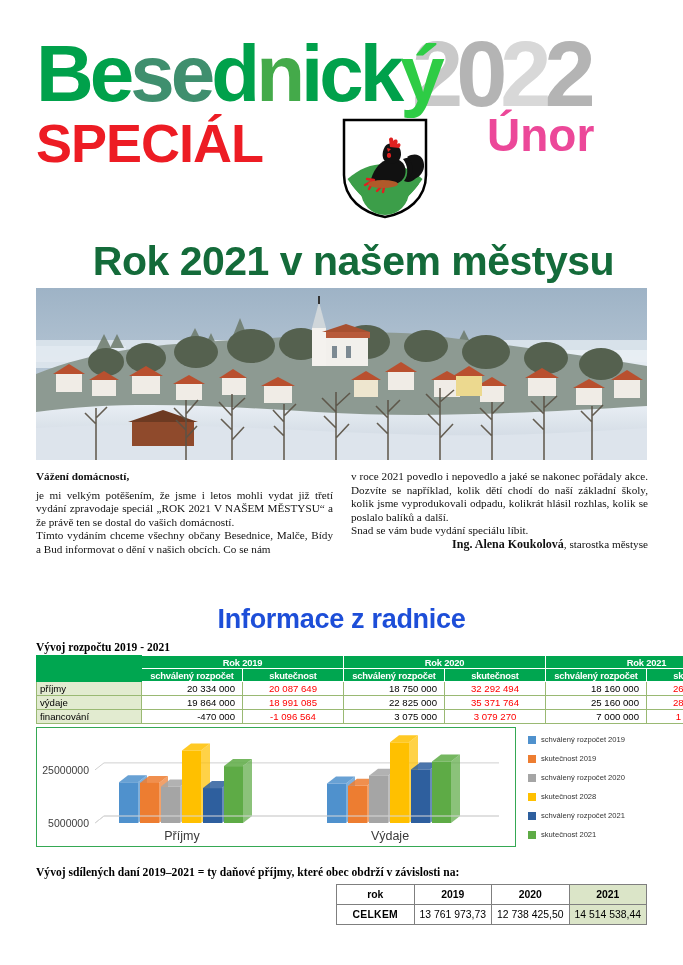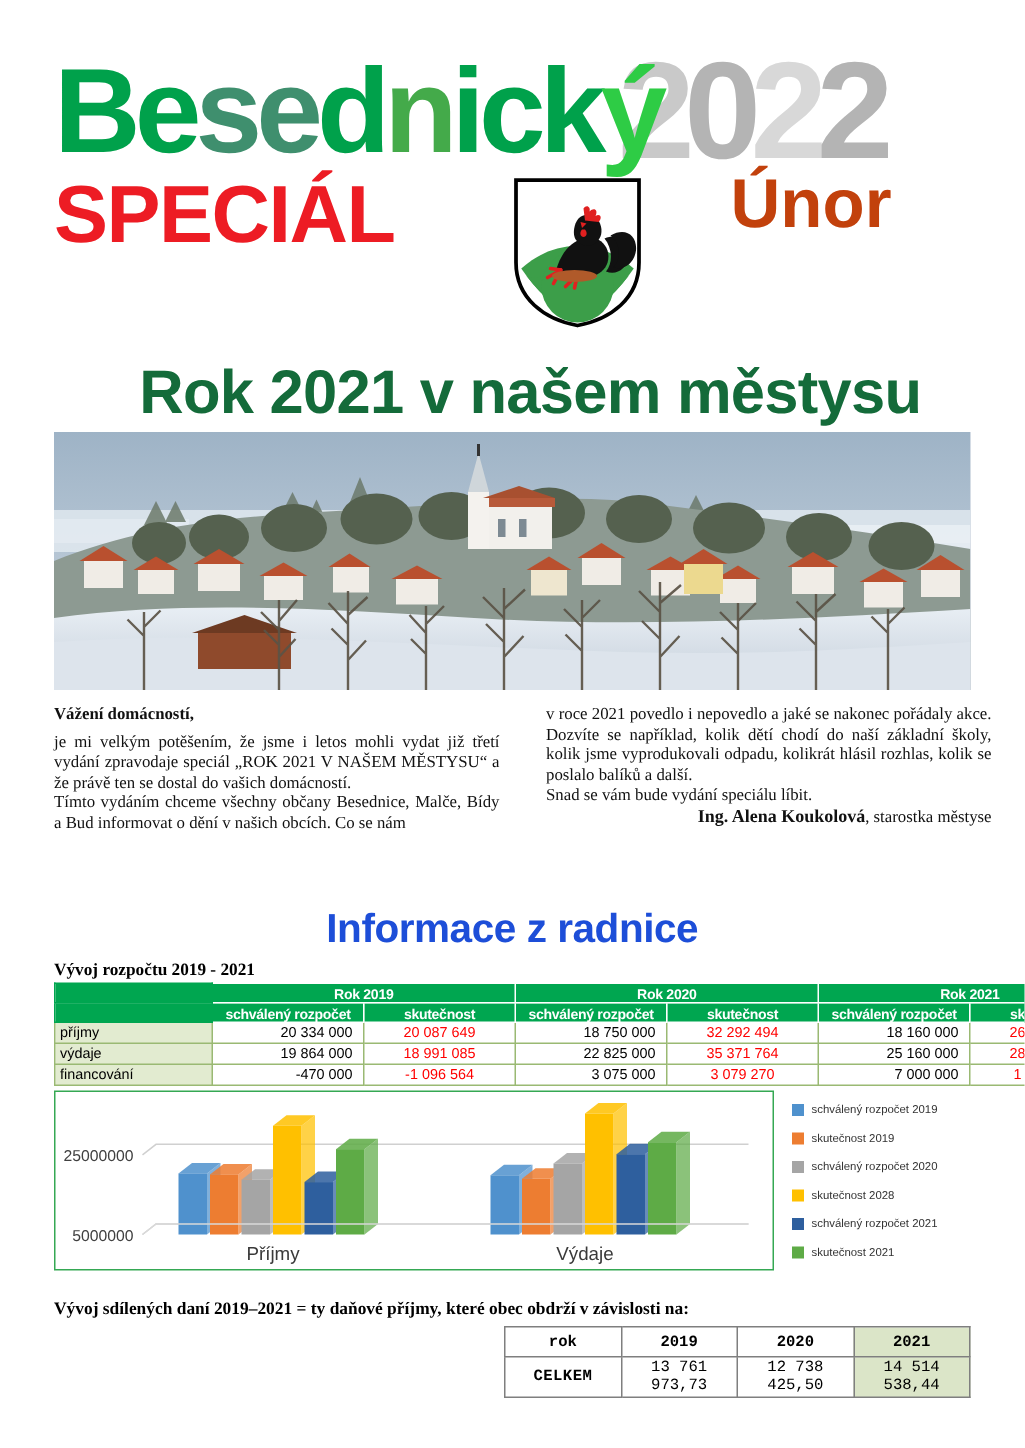--- a/index.html
+++ b/index.html
@@ -34,21 +34,21 @@
   .b5{color:#2ecc45;}
   .mast-special{
     position:absolute;left:36px;top:116px;
     font-family:"Liberation Sans", sans-serif;
     font-weight:bold;font-size:54px;letter-spacing:-1px;
     color:#ed1c24;line-height:1;
   }
   .mast-unor{
     position:absolute;left:487px;top:112px;
     font-family:"Liberation Sans", sans-serif;
-    font-weight:bold;font-size:46px;color:#c2410c;line-height:1;
+    font-weight:bold;font-size:46px;color:#ec4899;line-height:1;
   }
   .crest{position:absolute;left:341px;top:117px;width:88px;height:103px;}
 
   
   .main-title{
     position:absolute;left:12px;top:238px;width:683px;text-align:center;
     font-family:"Liberation Sans", sans-serif;
     font-weight:bold;font-size:41px;color:#146b3a;
     letter-spacing:-0.5px;
   }
@@ -56,21 +56,21 @@
   
   .photo{
     position:absolute;left:36px;top:288px;width:611px;height:172px;
     overflow:hidden;background:#b9c6d4;
   }
 
   
   .intro{position:absolute;left:36px;top:470px;width:612px;height:120px;}
   .col{position:absolute;top:0;width:297px;font-size:11.2px;line-height:13.6px;text-align:justify;color:#111;}
   .col.left{left:0;}
-  .col.right{left:328px;}
+  .col.right{left:315px;}
   .greeting{font-weight:bold;margin-bottom:5px;}
   .col p{margin:0;}
   .sig{text-align:right;margin-top:1px;}
   .sig b{font-size:12px;}
 
   
   .sec-heading{
     position:absolute;left:0;top:604px;width:683px;text-align:center;
     font-family:"Liberation Sans", sans-serif;
     font-weight:bold;font-size:27px;color:#1d4ed8;letter-spacing:-0.3px;
@@ -126,21 +126,21 @@
   }
   .bullets{
     position:absolute;left:40px;top:884px;width:300px;
     font-size:10.2px;line-height:13.6px;color:#111;list-style:none;margin:0;padding:0;
   }
   .bullets li{position:relative;padding-left:12px;}
   .bullets li:before{content:"\2022";position:absolute;left:1px;top:-1px;font-size:9px;}
   table.tax{
     position:absolute;left:336px;top:884px;width:311px;
     border-collapse:collapse;table-layout:fixed;
-    font-family:Liberation Mono, monospace;
+    font-family:Liberation Sans, sans-serif;
   }
   table.tax td{
     border:1px solid #7f7f7f;text-align:center;height:17px;
     font-size:10.4px;color:#000;background:#ffffff;
   }
   table.tax tr.hdr td{font-weight:bold;font-size:10.4px;}
   table.tax td.hl{background:#dbe5c8;}
   table.tax td.lbl{font-weight:bold;letter-spacing:0.3px;}
 </style>
 </head>

